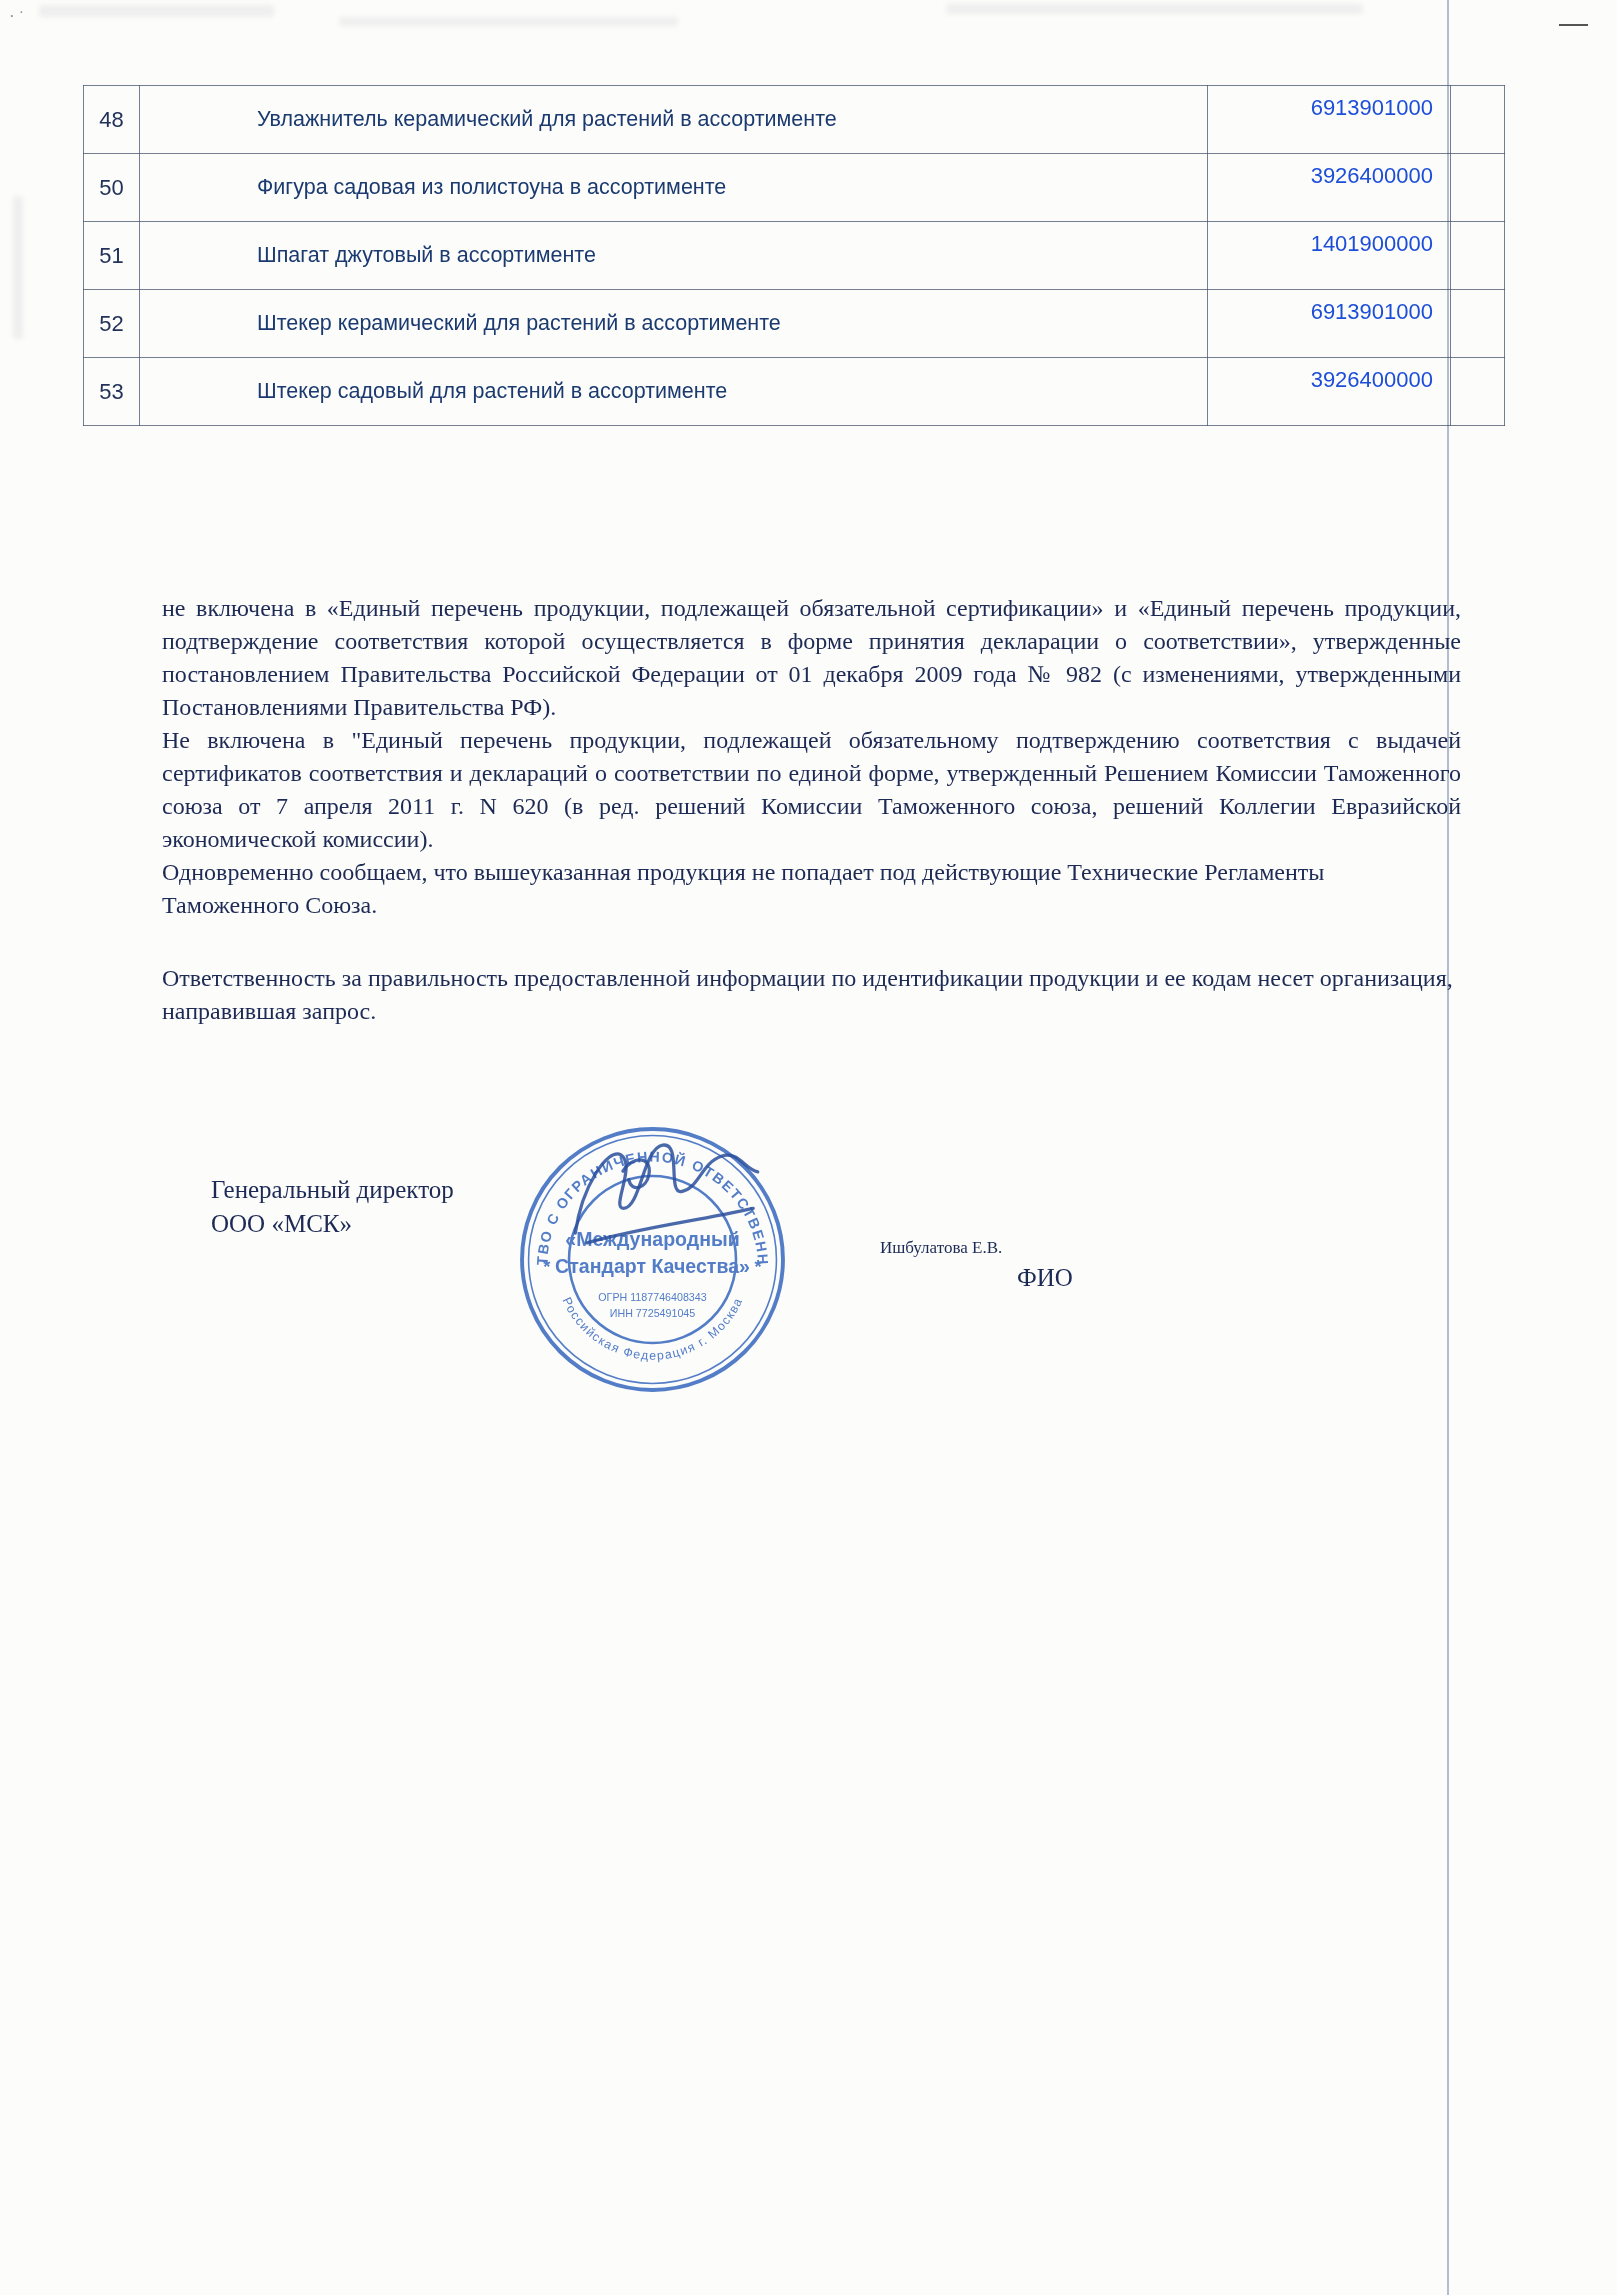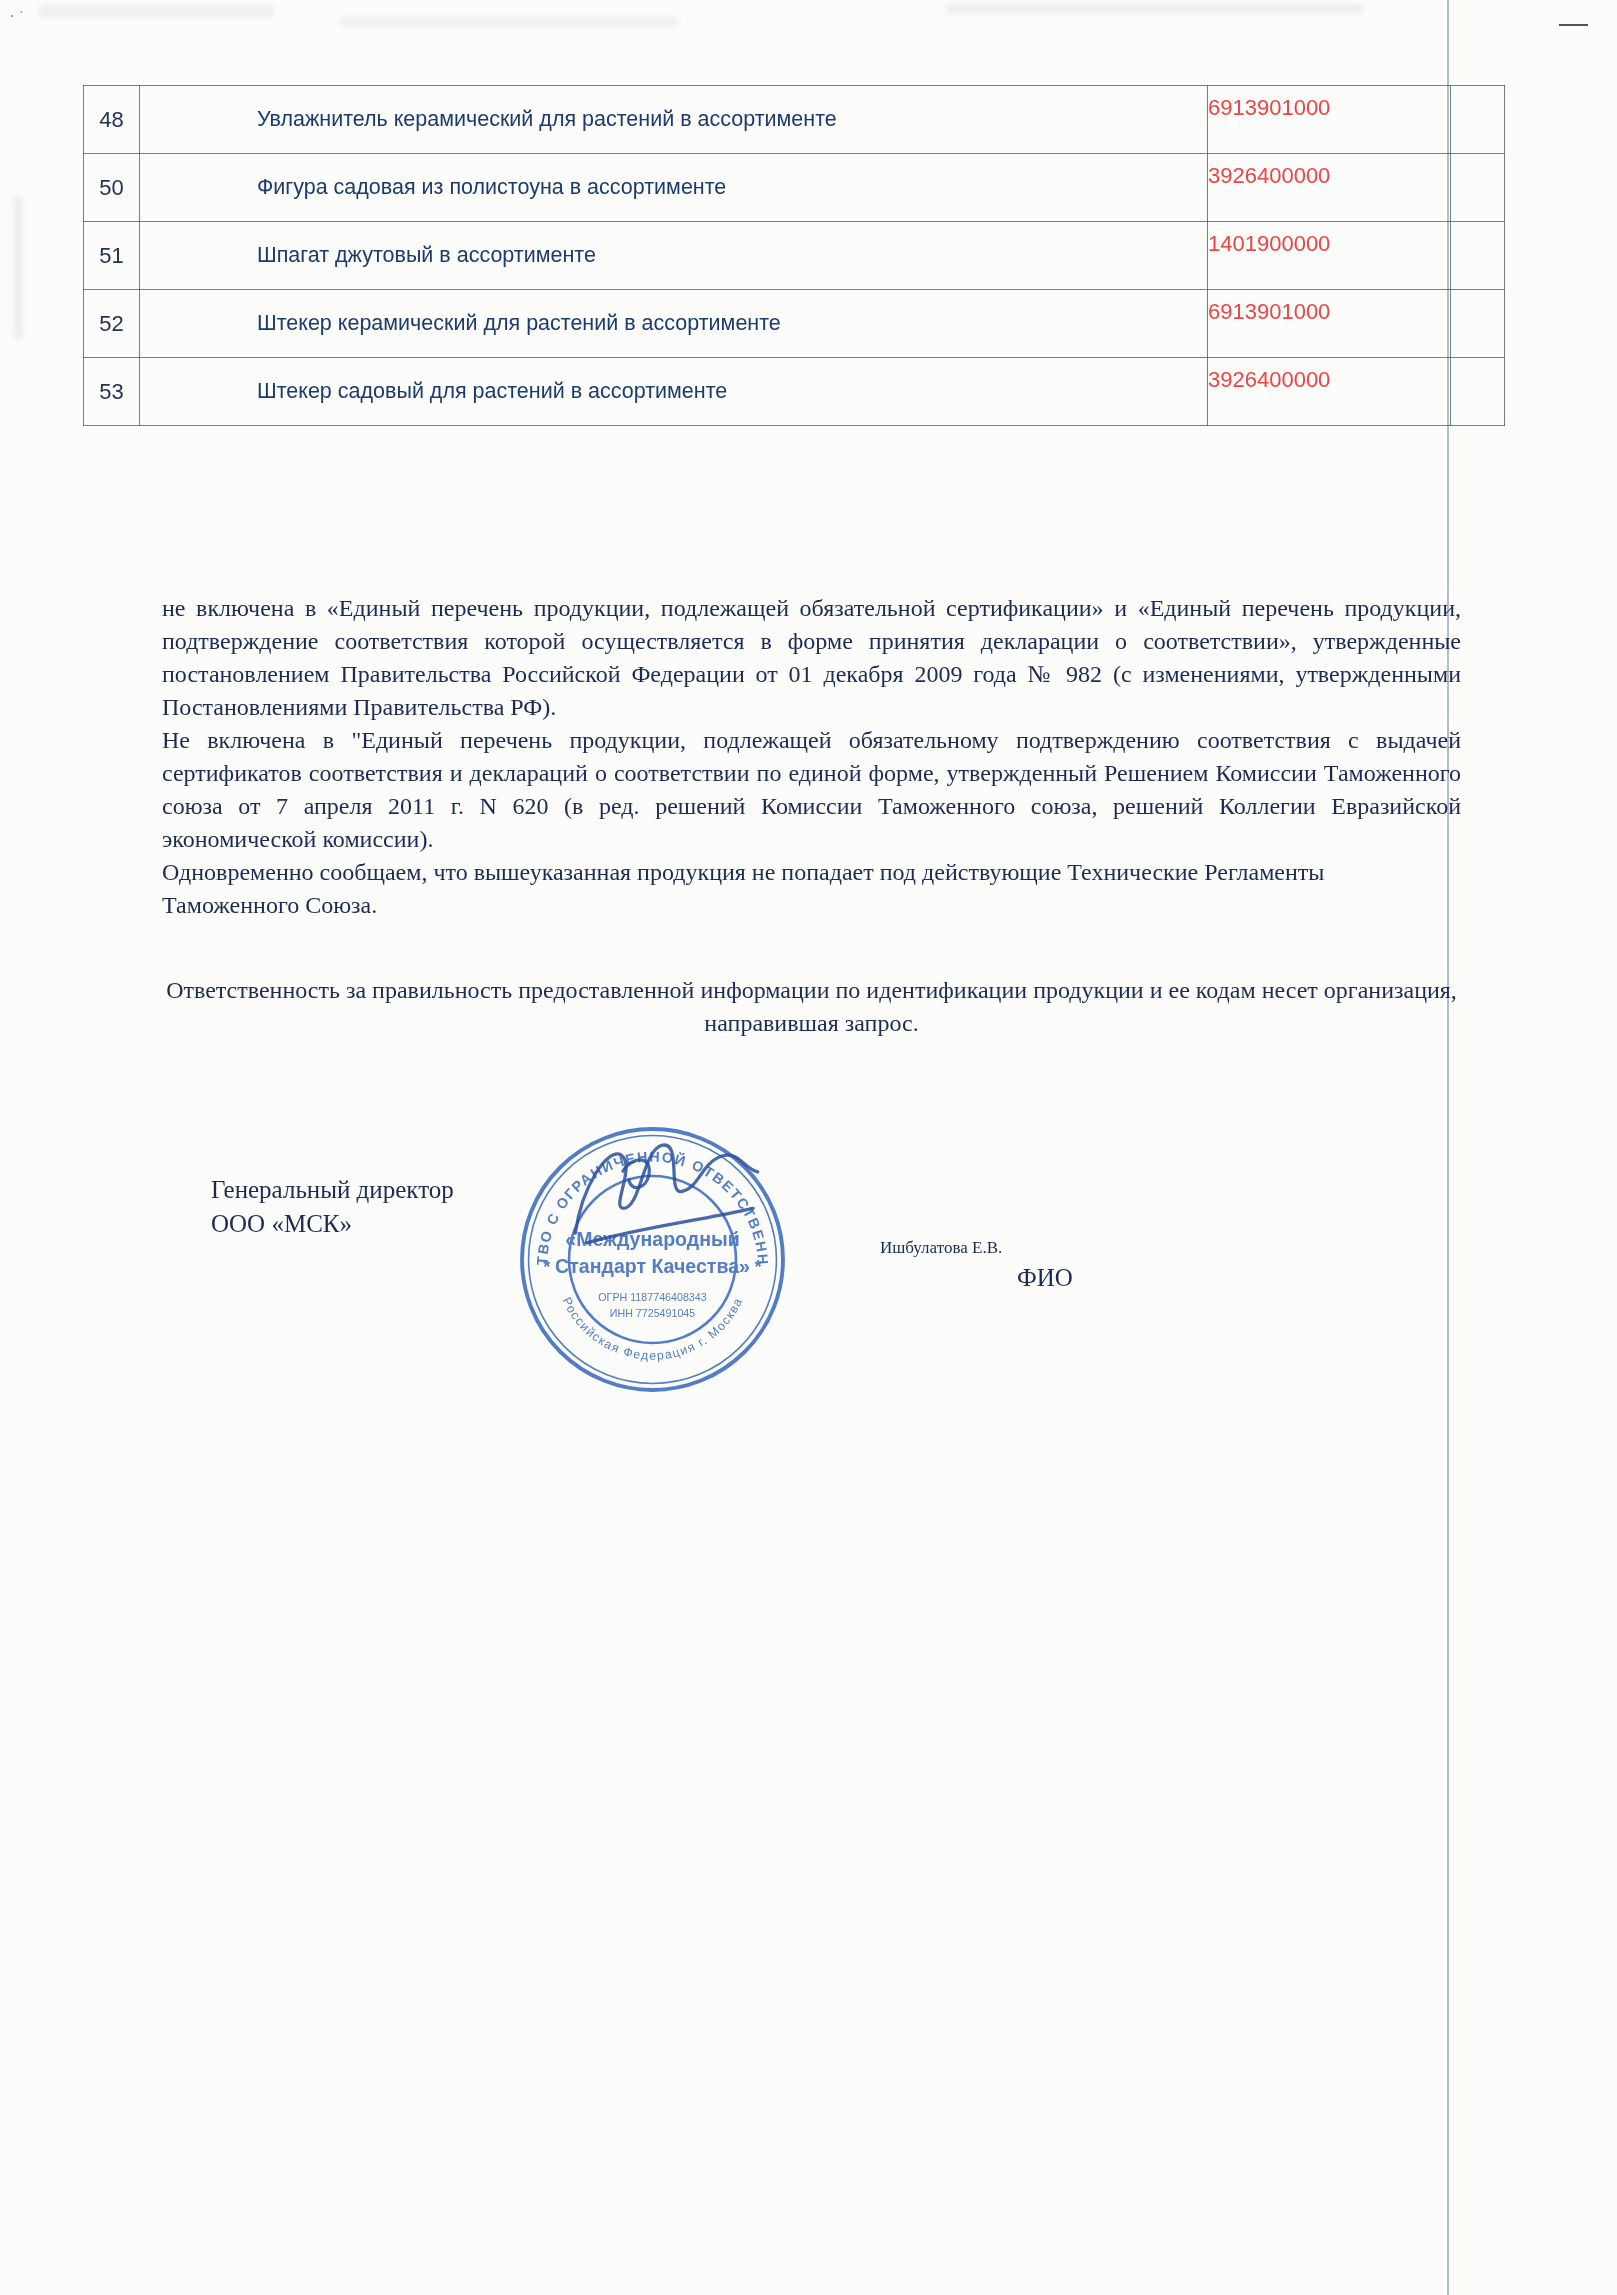--- a/index.html
+++ b/index.html
@@ -34,31 +34,31 @@
     table-layout:fixed;
     font-family:"Liberation Sans",sans-serif;
   }
   table.products td{
     border:1.3px solid var(--line);
     height:68px;
     overflow:hidden;
   }
   td.cell-num{width:56px;text-align:center;vertical-align:middle;font-size:22px;color:#22325a;}
   td.cell-name{width:1068px;padding-left:117px;vertical-align:middle;font-size:21.5px;font-weight:normal;color:var(--table-ink);}
-  td.cell-code{width:243px;vertical-align:top;padding:9px 17px 4px 0;font-size:22px;color:#ef4444;}
+  td.cell-code{width:243px;text-align:right;vertical-align:top;padding:9px 17px 4px 0;font-size:22px;color:#1d4ed8;}
   td.cell-empty{width:54px;}
 
   
   .body-text{
     position:absolute;left:162px;top:592px;width:1299px;
     font-size:24px;line-height:33px;color:var(--ink);
   }
   .body-text p{margin:0;}
   .body-text p.justify{text-align:justify;}
-  .body-text p.gap-top{margin-top:52px;text-align:center;}
+  .body-text p.gap-top{margin-top:40px;}
 
   
   .sig-left{position:absolute;left:176px;top:1173px;font-size:25px;line-height:34px;margin-left:35px;}
   .sig-name{position:absolute;left:880px;top:1238px;font-size:17px;text-align:center;}
   .sig-fio{position:absolute;left:1017px;top:1264px;font-size:25px;}
 
   
   .stamp{position:absolute;left:509px;top:1116px;width:287px;height:287px;opacity:.88;}
   .stamp text{fill:var(--stamp);font-family:"Liberation Sans",sans-serif;}
   .stamp circle{stroke:var(--stamp);fill:none;}

